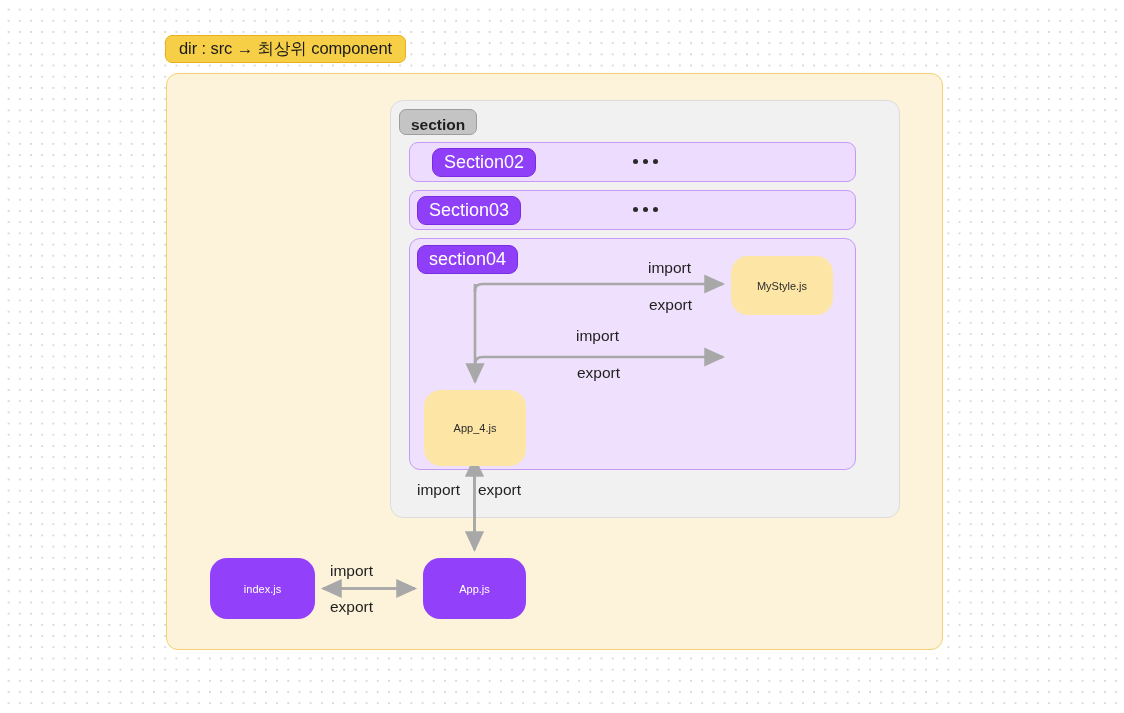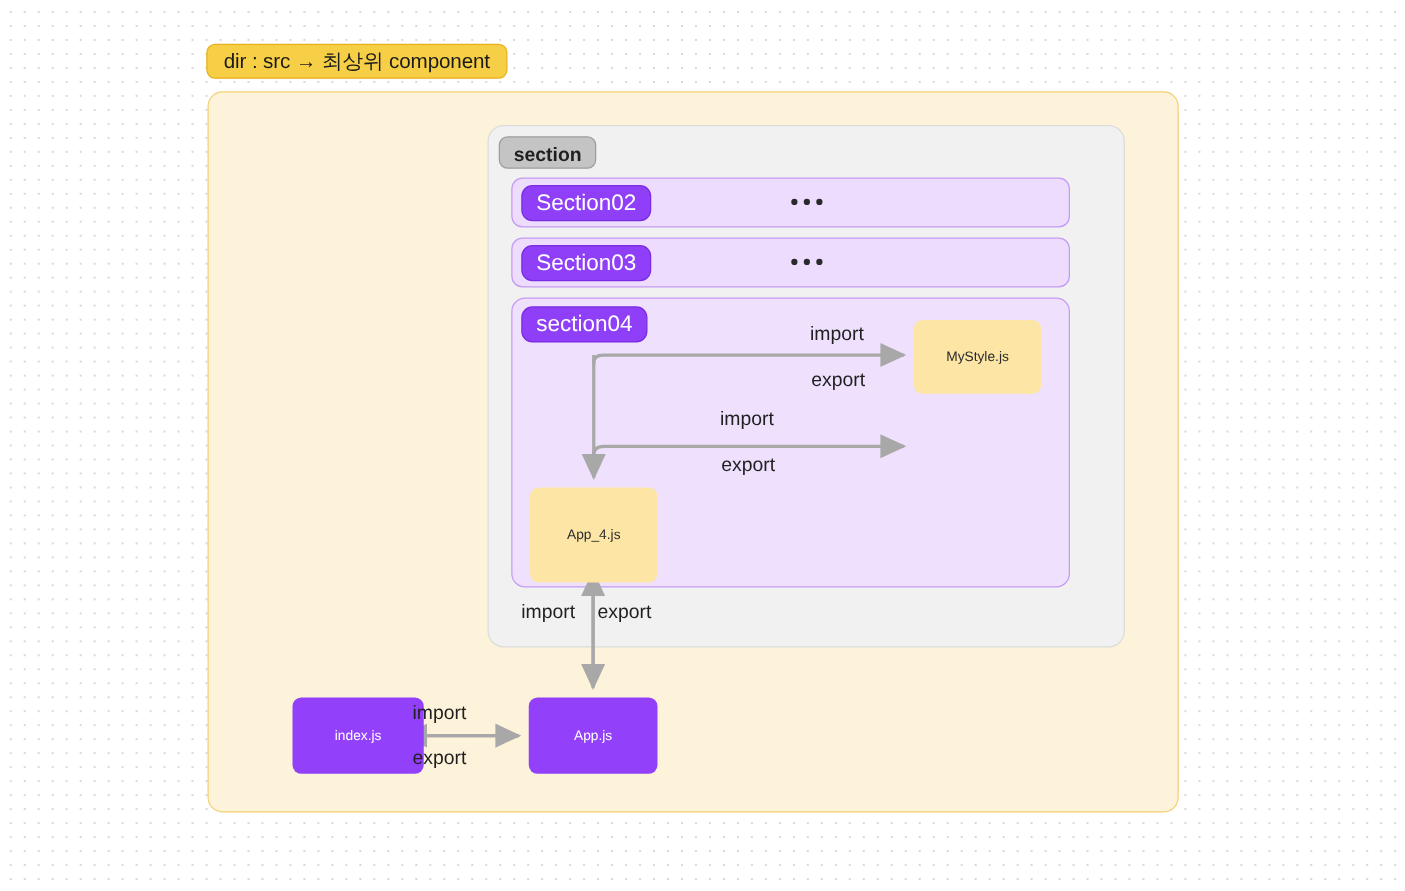--- a/index.html
+++ b/index.html
@@ -118,21 +118,21 @@
     display: flex;
     align-items: center;
     background: #8f3ff7;
     border: 1.5px solid #7a2ce0;
     border-radius: 9px;
     font-size: 18px;
     color: #ffffff;
     white-space: nowrap;
     box-sizing: border-box;
   }
-  .chip-s02 { left: 417px; top: 148px; }
+  .chip-s02 { left: 432px; top: 148px; }
   .chip-s03 { left: 417px; top: 196px; }
   .chip-s04 { left: 417px; top: 245px; }
 
   .ellipsis {
     position: absolute;
     display: flex;
     gap: 5px;
     align-items: center;
   }
   .ellipsis span {
@@ -144,36 +144,36 @@
   }
   .ell-02 { left: 633px; top: 159px; }
   .ell-03 { left: 633px; top: 207px; }
 
   
   .file-box {
     position: absolute;
     display: flex;
     align-items: center;
     justify-content: center;
-    border-radius: 7px;
+    border-radius: 17px;
     font-size: 11px;
     box-sizing: border-box;
   }
   .file-yellow {
     background: #fde6a5;
     color: #2b2b2b;
   }
   .file-purple {
     background: #9240fa;
     color: #ffffff;
   }
   .box-mystyle    { left: 731px; top: 256px; width: 102px; height: 59px; }
   .box-classstyle { left: 731px; top: 328px; width: 102px; height: 59px; }
   .box-app4       { left: 424px; top: 390px; width: 102px; height: 76px; }
-  .box-index      { left: 210px; top: 558px; width: 105px; height: 61px; margin-left: 24px; }
+  .box-index      { left: 210px; top: 558px; width: 105px; height: 61px; }
   .box-appjs      { left: 423px; top: 558px; width: 103px; height: 61px; }
 
   
   .edge-label {
     position: absolute;
     font-size: 15.5px;
     color: #1f1f1f;
     white-space: nowrap;
   }
   .lbl-imp-my    { left: 648px; top: 259px; }

